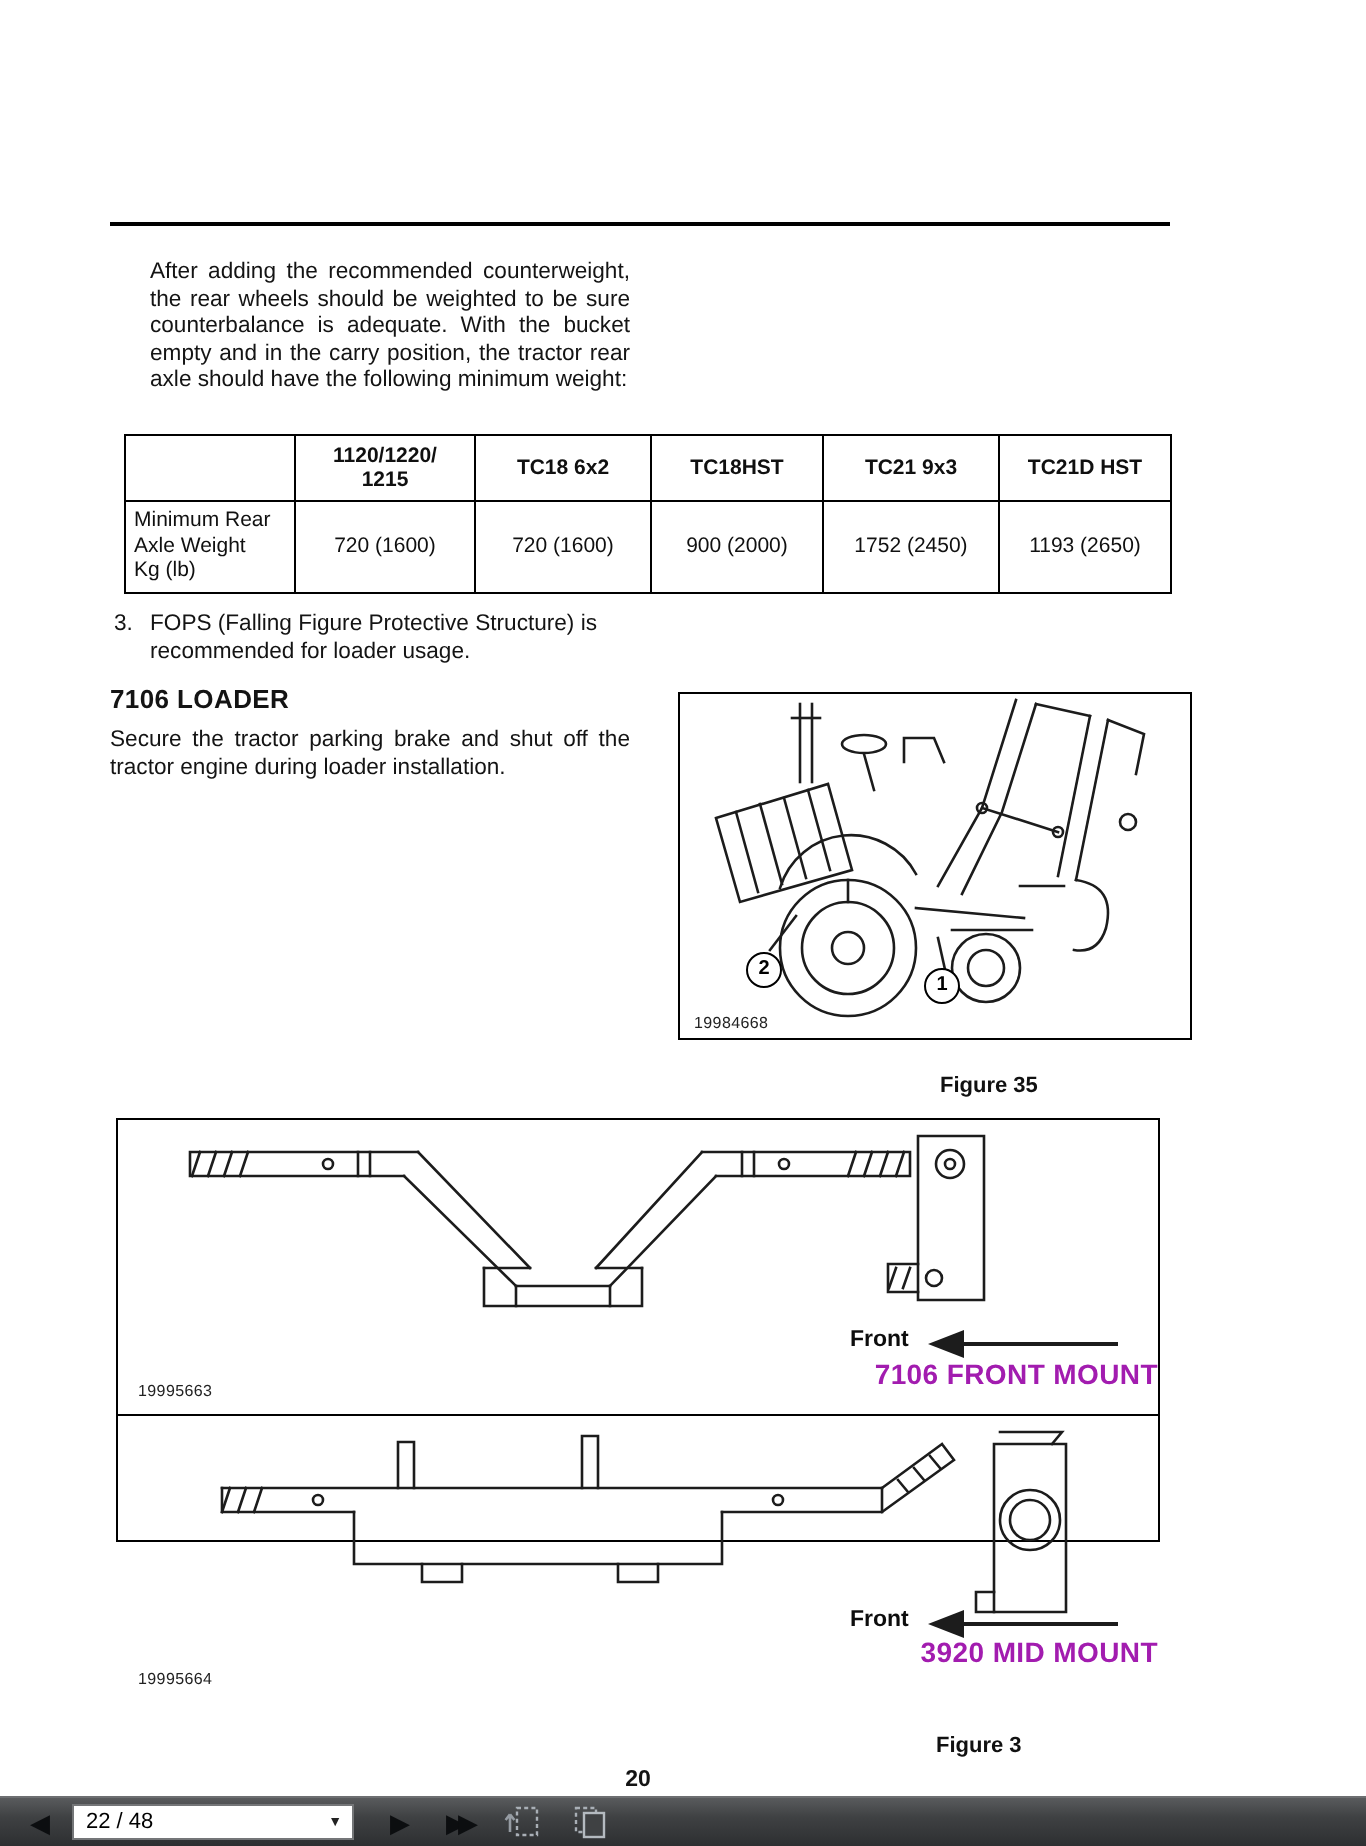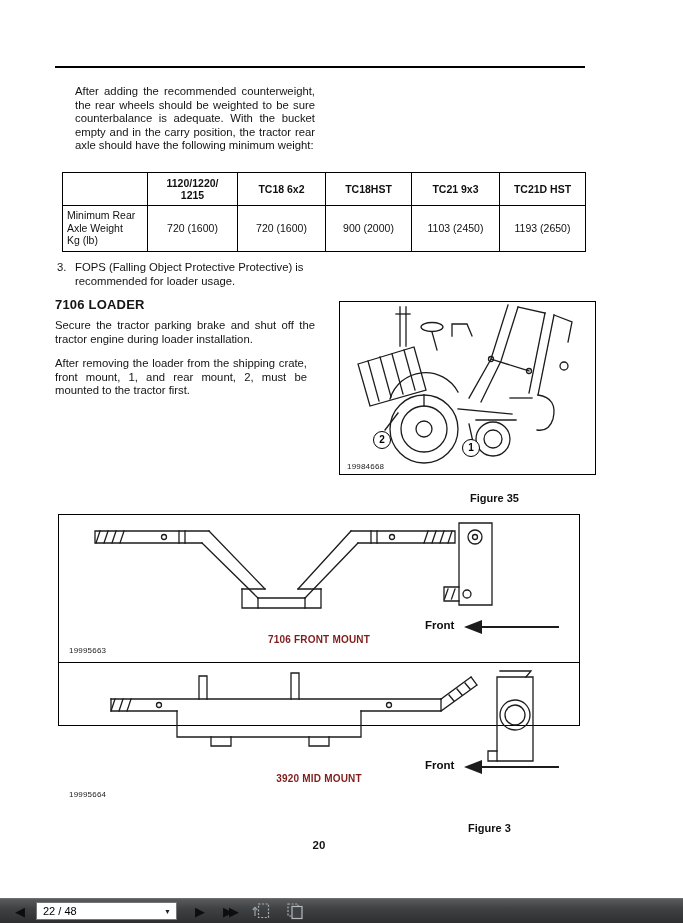--- a/index.html
+++ b/index.html
@@ -1,35 +1,35 @@
 <!DOCTYPE html>
 <html><head>
 <meta charset="utf-8">
 <style>
   * { margin:0; padding:0; box-sizing:border-box; }
   html,body { background:#dcdcdc; }
   body { font-family:"Liberation Sans", sans-serif; }
   #screen { position:relative; width:683px; height:923px; background:#fdfdfd; overflow:hidden; margin:0 auto; }
-  .abs { position:absolute; }
+  .abs { position:absolute;margin-top:45px; }
   .txt { color:#141414; }
   .just { text-align:justify; }
   .b { font-weight:bold; }
 
   table.wt { border-collapse:collapse; background:#fff; table-layout:fixed; }
   table.wt th, table.wt td { border:1px solid #000; color:#101010; }
   table.wt th { font-size:10.5px; font-weight:bold; text-align:center; vertical-align:middle; padding:4px 2px; white-space:pre-line; line-height:12px; }
   table.wt td { font-size:10.5px; padding:3px 4px; line-height:12.5px; }
   table.wt td.val { text-align:center; vertical-align:middle; }
   table.wt td.lbl { vertical-align:top; white-space:pre-line; }
 
   .figbox { border:1.6px solid #000; background:#fff; }
   .callout { position:absolute; width:18px; height:18px; border:1.4px solid #000; border-radius:50%; background:#fff; font-size:10px; font-weight:bold; line-height:15px; text-align:center; color:#000; }
   .figid { position:absolute; font-size:8px; color:#222; letter-spacing:0.2px; }
   .figcap { font-size:11px; font-weight:bold; color:#111; text-align:left; }
-  .mount-title { position:absolute; left:0; width:100%; text-align:center; font-weight:bold; font-size:10px; color:#7f1d1d; letter-spacing:0.2px; }
+  .mount-title { position:absolute; left:0; width:100%; text-align:right; font-weight:bold; font-size:14px; color:#a21caf; letter-spacing:0.2px; }
   .front-label { position:absolute; font-weight:bold; font-size:11.5px; color:#0d0d0d; }
   .panel-svg { position:absolute; left:0; top:0; }
 
   svg.line { stroke:#1c1c1c; fill:none; stroke-width:1.3; stroke-linecap:square; }
 
   #toolbar { position:absolute; left:0; top:898px; width:683px; height:25px;
              background:linear-gradient(180deg,#595b5d 0%,#3f4143 40%,#2d2f31 100%);
              border-top:1px solid #6d6f71; }
   .tb-btn { position:absolute; top:0; height:24px; display:flex; align-items:center; justify-content:center; color:#0c0e10; cursor:pointer; }
   .tri { font-size:13px; line-height:1; }
@@ -59,34 +59,33 @@
         <th style="width:88px;">TC21 9x3</th>
         <th style="width:86px;">TC21D HST</th>
       </tr>
       <tr style="height:46px;">
         <td class="lbl">Minimum Rear
 Axle Weight
 Kg (lb)</td>
         <td class="val">720 (1600)</td>
         <td class="val">720 (1600)</td>
         <td class="val">900 (2000)</td>
-        <td class="val">1103 (2450)</td>
+        <td class="val">1752 (2450)</td>
         <td class="val">1193 (2650)</td>
       </tr>
     </tbody>
       </table>
 
     <div class="abs txt" style="left:57px;top:261px;font-size:11.3px;">3.</div>
-    <div class="abs txt" style="left:75px;top:261px;width:252px;font-size:11.3px;line-height:13.5px;">FOPS (Falling Object Protective Protective) is recommended for loader usage.</div>
+    <div class="abs txt" style="left:75px;top:261px;width:252px;font-size:11.3px;line-height:13.5px;">FOPS (Falling Figure Protective Structure) is recommended for loader usage.</div>
 
     <div class="abs txt b" style="left:55px;top:297px;font-size:13px;letter-spacing:0.2px;">7106 LOADER</div>
 
     <div class="abs txt just" style="left:55px;top:319px;width:260px;font-size:11.3px;line-height:13.5px;">Secure the tractor parking brake and shut off the tractor engine during loader installation.</div>
 
-    <div class="abs txt just" style="left:55px;top:357px;width:252px;font-size:11.3px;line-height:13.5px;">After removing the loader from the shipping crate, front mount, 1, and rear mount, 2, must be mounted to the tractor first.</div>
 
     <div class="abs figbox" style="left:339px;top:301px;width:257px;height:174px;">
       <svg class="line" width="254" height="171" viewBox="0 0 254 171">
         <path d="M60,5 V44"></path>
           <path d="M66,5 V44"></path>
           <path d="M56,12 h14"></path>
         <path d="M18,62 L74,45 L86,88 L30,104 Z"></path>
         <path d="M28,59 L39,99"></path>
           <path d="M40,55 L51,95"></path>
           <path d="M52,52 L63,92"></path>

